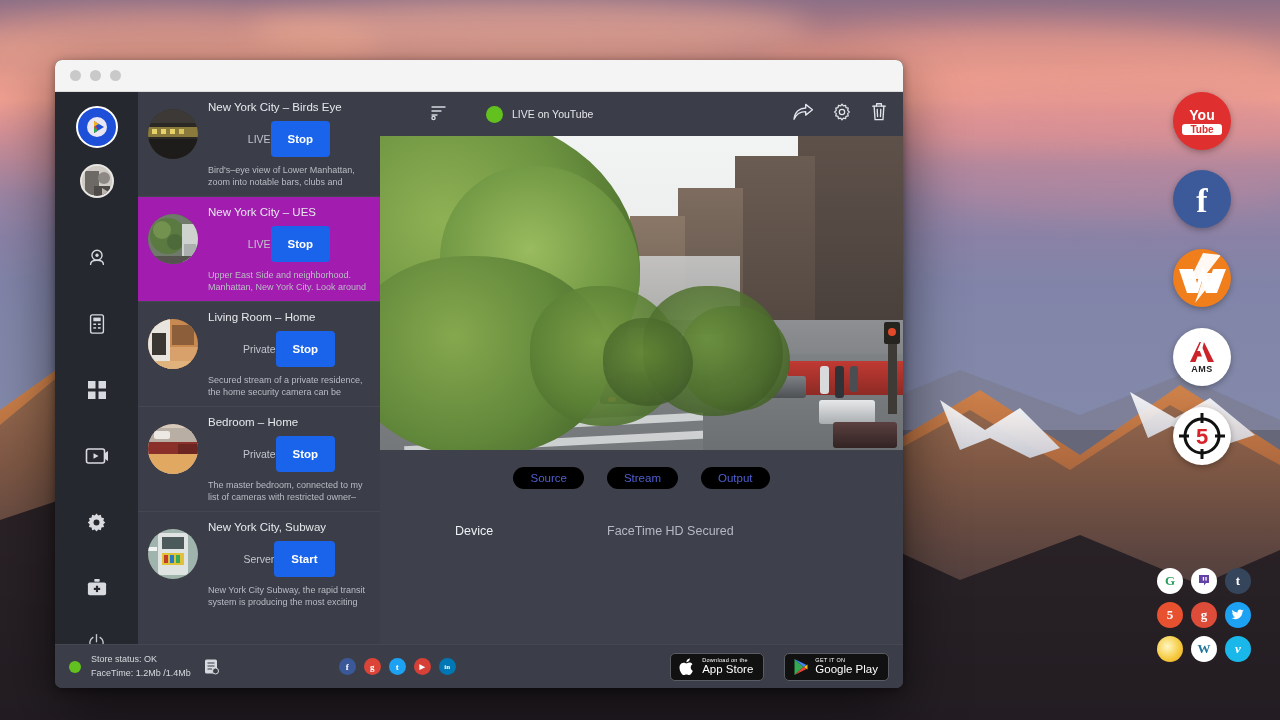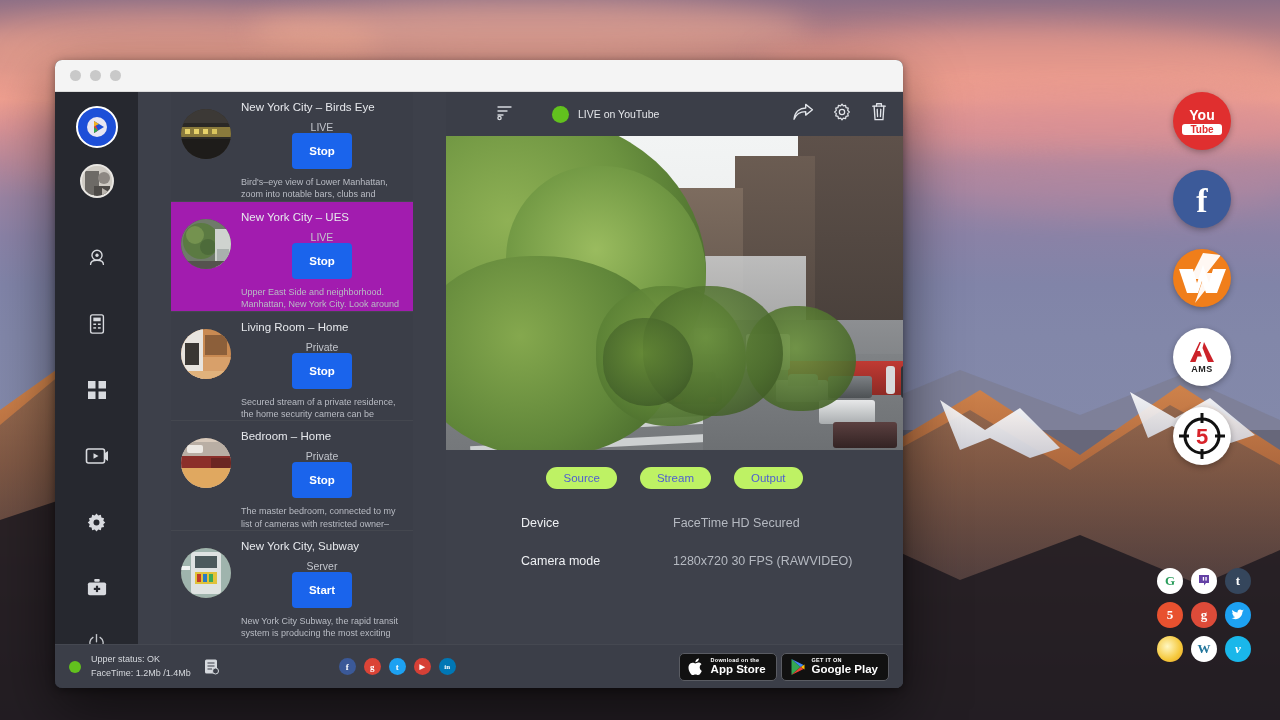--- a/index.html
+++ b/index.html
@@ -33,21 +33,21 @@
     box-shadow: 0 22px 60px rgba(0,0,0,.55), 0 2px 10px rgba(0,0,0,.4);
     background: #3d404a;
   }
   #titlebar {
     height: 32px; background: #f4f4f4;
     display: flex; align-items: center; padding-left: 15px; gap: 9px;
     border-bottom: 1px solid #dcdcdc;
   }
   .dot { width: 11px; height: 11px; border-radius: 50%; background: #c9c9c9; }
 
-  #window-body { display: flex; height: 596px; gap: 33px; }
+  #window-body { display: flex; height: 596px; }
 
   
   #rail {
     width: 83px; background: #26282f; flex: 0 0 83px;
     display: flex; flex-direction: column; align-items: center;
     padding-top: 14px; position: relative;
   }
   .rail-logo {
     width: 42px; height: 42px; border-radius: 50%;
     background: #1d4fd8; border: 2.5px solid #fff;
@@ -80,21 +80,21 @@
   .cam-thumb {
     width: 50px; height: 50px; border-radius: 50%; flex: 0 0 50px;
     margin-top: 8px; overflow: hidden; position: relative;
     background: #55504a;
   }
   .cam-body { flex: 1; min-width: 0; }
   .cam-title {
     font-size: 11.5px; color: #e6e8ec; margin-bottom: 8px;
     white-space: nowrap; overflow: hidden; text-overflow: ellipsis;
   }
-  .cam-row { display: flex; align-items: center; justify-content: center; margin-bottom: 7px; flex-direction: column; }
+  .cam-row { display: flex; align-items: center; justify-content: center; margin-bottom: 7px; }
   .cam-status { font-size: 10.5px; color: #c2c5cc; }
   .cam-btn {
     background: #1a64ec; color: #fff; border: none; border-radius: 4px;
     font-size: 11.5px; font-weight: bold; padding: 12px 17px;
     font-family: "Liberation Sans", sans-serif; cursor: pointer;
   }
   .cam-desc {
     font-size: 9px; color: #b9bcc4; line-height: 1.35;
     max-height: 25px; overflow: hidden;
   }
@@ -133,48 +133,48 @@
   .vbldg { position: absolute; }
   .vroad { position: absolute; left:0; right:0; bottom:0; height: 130px;
     background: linear-gradient(180deg,#8d8f92 0%,#7e8184 40%,#75787b 100%); }
   .tree { position: absolute; border-radius: 46% 54% 50% 50%; }
   .car { position: absolute; border-radius: 3px; }
   .stripe { position: absolute; background: rgba(235,238,238,.75); }
 
   
   #tabs { display: flex; gap: 23px; justify-content: center; padding: 17px 0 0 0; }
   .tab {
-    background: #bef264; color: #4f5fd0; border-radius: 13px;
+    background: #000000; color: #4f5fd0; border-radius: 13px;
     font-size: 11.5px; padding: 5px 17px; cursor: pointer; border: none;
     font-family: "Liberation Sans", sans-serif;
   }
 
   
   #info { padding: 27px 0 0 75px; }
-  .info-row { display: flex; margin-bottom: 24px; }
+  .info-row { display: flex; margin-bottom: 24px; margin-top: 8px; }
   .info-label { width: 152px; font-size: 12.5px; color: #eef0f3; }
   .info-value { font-size: 12.5px; color: #b5b9c1; }
 
   
   #footer {
     position: absolute; left: 0; right: 0; bottom: 0; height: 44px;
     background: #3b3e48; display: flex; align-items: center;
     padding: 0 14px; border-top: 1px solid #454851;
   }
   #server-status { display: flex; align-items: center; gap: 10px; }
   .status-dot { width: 12px; height: 12px; border-radius: 50%; background: #62c11e; }
   .status-text { font-size: 9px; color: #d6d9de; line-height: 1.45; }
   #social { display: flex; gap: 8px; margin-left: 120px; }
   .soc {
     width: 17px; height: 17px; border-radius: 50%;
     display: flex; align-items: center; justify-content: center;
     font-size: 9px; color: #fff; font-weight: bold; cursor: pointer;
     font-family: "Liberation Serif", serif;
   }
-  #stores { margin-left: auto; display: flex; gap: 4px; font-weight: bold; }
+  #stores { margin-left: auto; display: flex; gap: 20px; }
   .store {
     background: #111; border: 1px solid #5a5c63; border-radius: 5px;
     height: 28px; display: flex; align-items: center; gap: 6px;
     padding: 0 10px 0 8px; cursor: pointer;
   }
   .store .s1 { font-size: 5.5px; color: #fff; letter-spacing: .3px; display:block; }
   .store .s2 { font-size: 11.5px; color: #fff; display:block; line-height: 1.05; }
 
   
   .dock-icon {
@@ -553,33 +553,29 @@
         <button class="tab">Source</button>
         <button class="tab">Stream</button>
         <button class="tab">Output</button>
       </div>
 
       <div id="info">
         <div class="info-row">
           <span class="info-label">Device</span>
           <span class="info-value">FaceTime HD Secured</span>
         </div>
-        <div class="info-row">
-          <span class="info-label">Camera mode</span>
-          <span class="info-value">1280x720 30 FPS (RAWVIDEO)</span>
-        </div>
       </div>
     </div>
   </div>
 
   <div id="footer">
     <div id="server-status">
       <span class="status-dot"></span>
       <span>
-        <span class="status-text" style="display:block;">Upper status: OK</span>
+        <span class="status-text" style="display:block;">Store status: OK</span>
         <span class="status-text" style="display:block;">FaceTime: 1.2Mb /1.4Mb</span>
       </span>
       <span style="margin-left:2px;margin-top:4px;">
         <svg width="16" height="17" viewBox="0 0 16 17" fill="none" stroke="#d6d9de" stroke-width="1.2">
           <rect x="2" y="1.5" width="12" height="14" rx="1.5" fill="#d6d9de" stroke="none"></rect>
           <line x1="4.5" y1="5" x2="11.5" y2="5" stroke="#3b3e48"></line>
           <line x1="4.5" y1="8" x2="11.5" y2="8" stroke="#3b3e48"></line>
           <line x1="4.5" y1="11" x2="9" y2="11" stroke="#3b3e48"></line>
           <circle cx="12.5" cy="13" r="3" fill="#3b3e48" stroke="#d6d9de" stroke-width="1"></circle>
         </svg>

